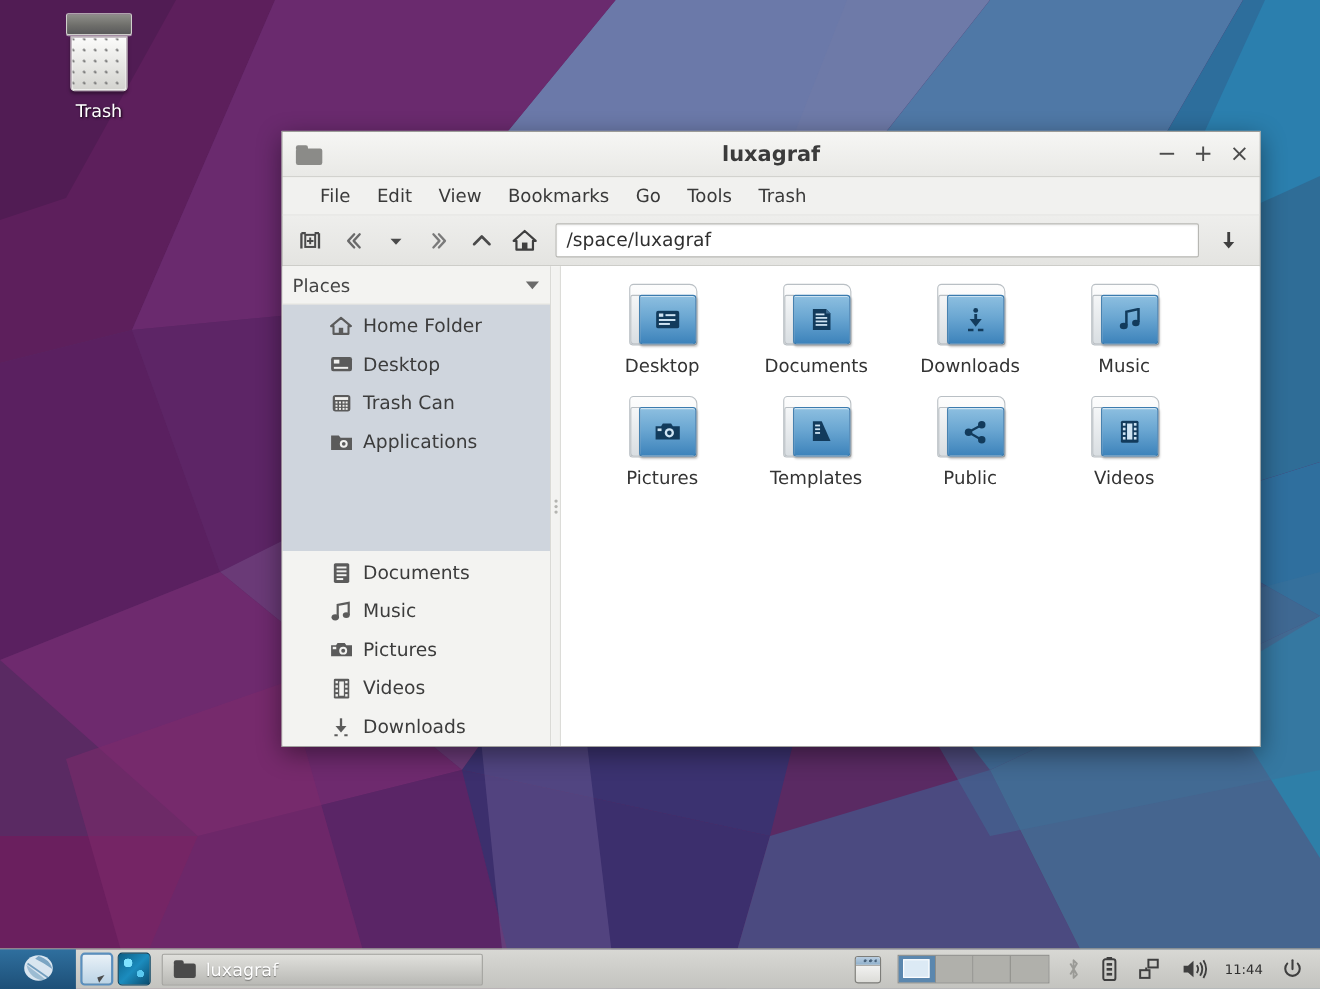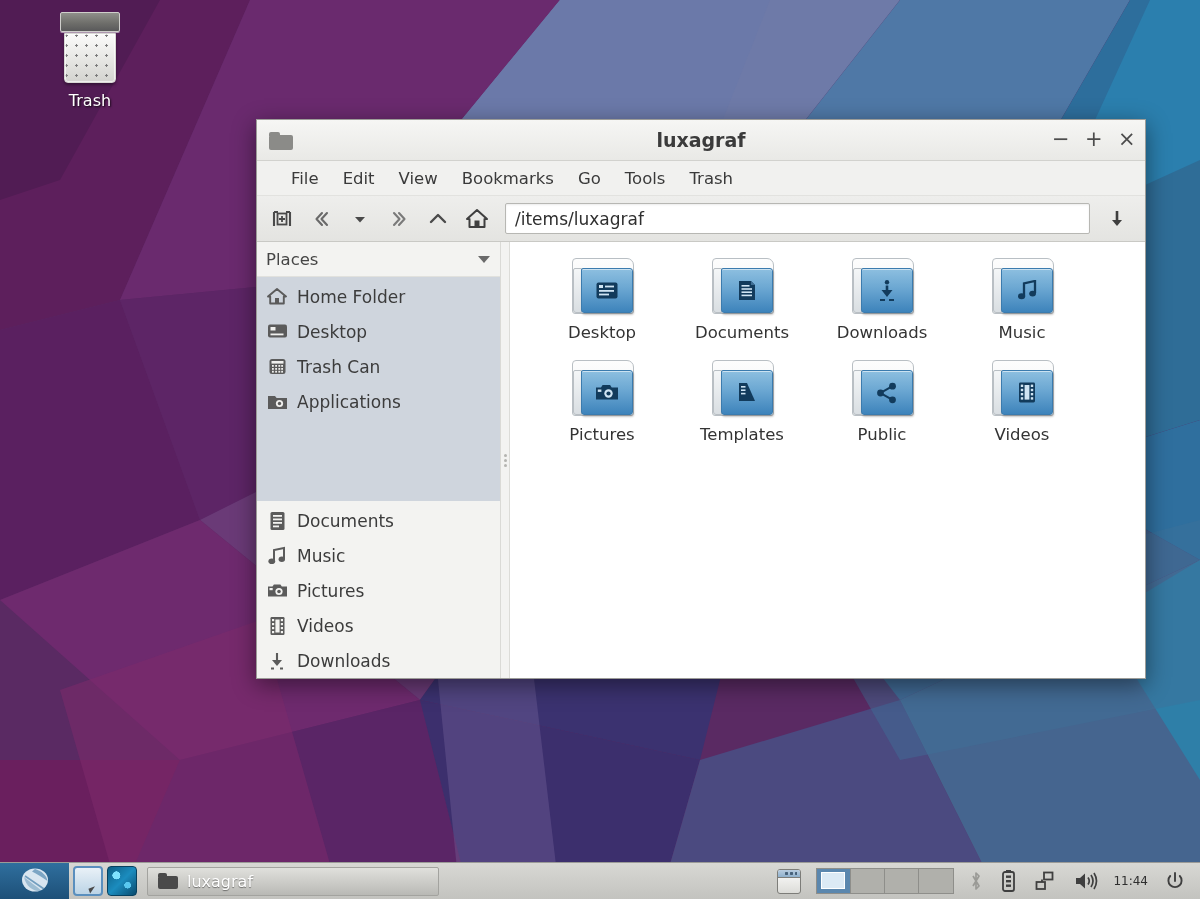--- a/index.html
+++ b/index.html
@@ -129,21 +129,21 @@
   .places-title { font-size: 16.5px; color: #454545; }
   .places-caret {
     margin-left: auto; width: 0; height: 0;
     border-left: 6px solid transparent; border-right: 6px solid transparent;
     border-top: 7px solid #6a6a6a; cursor: pointer;
   }
   .places-list { flex: 1; background: #cfd5dd; padding-top: 2px; overflow: hidden; }
   .places-group-2 { background: #f3f3f1; padding-top: 2px; }
   .place-row {
     height: 35px; display: flex; align-items: center; gap: 9px;
-    padding-left: 9px; cursor: pointer;
+    padding-left: 9px; cursor: pointer; margin-left: 33px;
   }
   .place-label { font-size: 17px; color: #3c3c3c; }
   .place-ico { width: 22px; height: 22px; display: flex; align-items: center; justify-content: center; color: #5b5b5b; }
   .place-ico svg { display: block; }
 
   
   .splitter {
     width: 9px; flex: 0 0 9px; background: #f3f3f1;
     display: flex; align-items: center; justify-content: center;
     border-right: 1px solid #dcdcd8; cursor: col-resize;
@@ -354,21 +354,21 @@
         <path d="M4 13 L11 6 L18 13" stroke="#4a4a4a" stroke-width="2.4" fill="none" stroke-linecap="round" stroke-linejoin="round"></path>
       </svg>
     </div>
     <div class="tb-btn">
       <svg width="24" height="22" viewBox="0 0 24 22">
         <path d="M12 2 L22 11 L19.5 11 L19.5 19 L4.5 19 L4.5 11 L2 11 Z" fill="none" stroke="#3f3f3f" stroke-width="2" stroke-linejoin="round"></path>
         <rect x="9.5" y="12.5" width="5" height="6.5" fill="#3f3f3f"></rect>
       </svg>
     </div>
     <div class="path-entry">
-      <span>/items/luxagraf</span>
+      <span>/space/luxagraf</span>
     </div>
     <div class="tb-btn-right">
       <svg width="20" height="22" viewBox="0 0 20 22">
         <path d="M10 3 L10 15" stroke="#3f3f3f" stroke-width="2.6" fill="none"></path>
         <path d="M5 12 L10 18 L15 12 Z" fill="#3f3f3f"></path>
       </svg>
     </div>
   </div>
 
   <div class="body-area">

